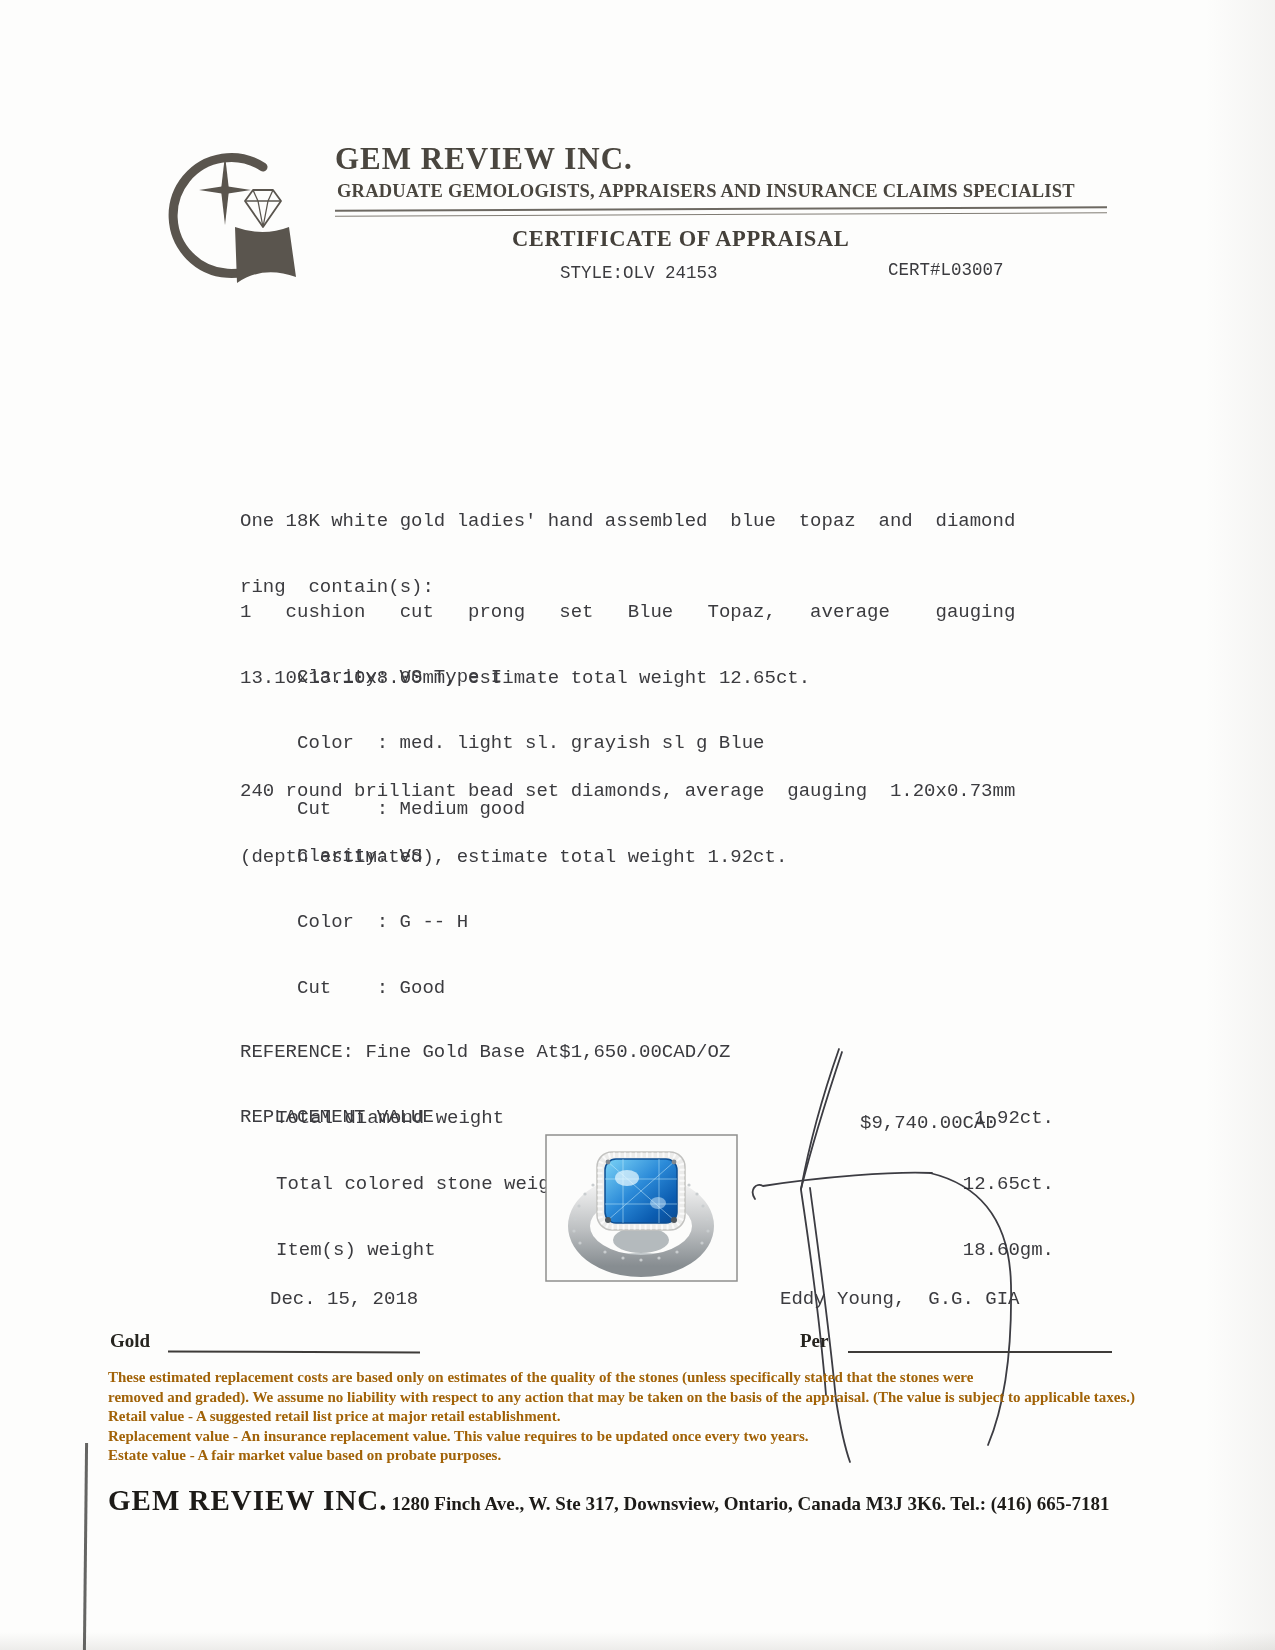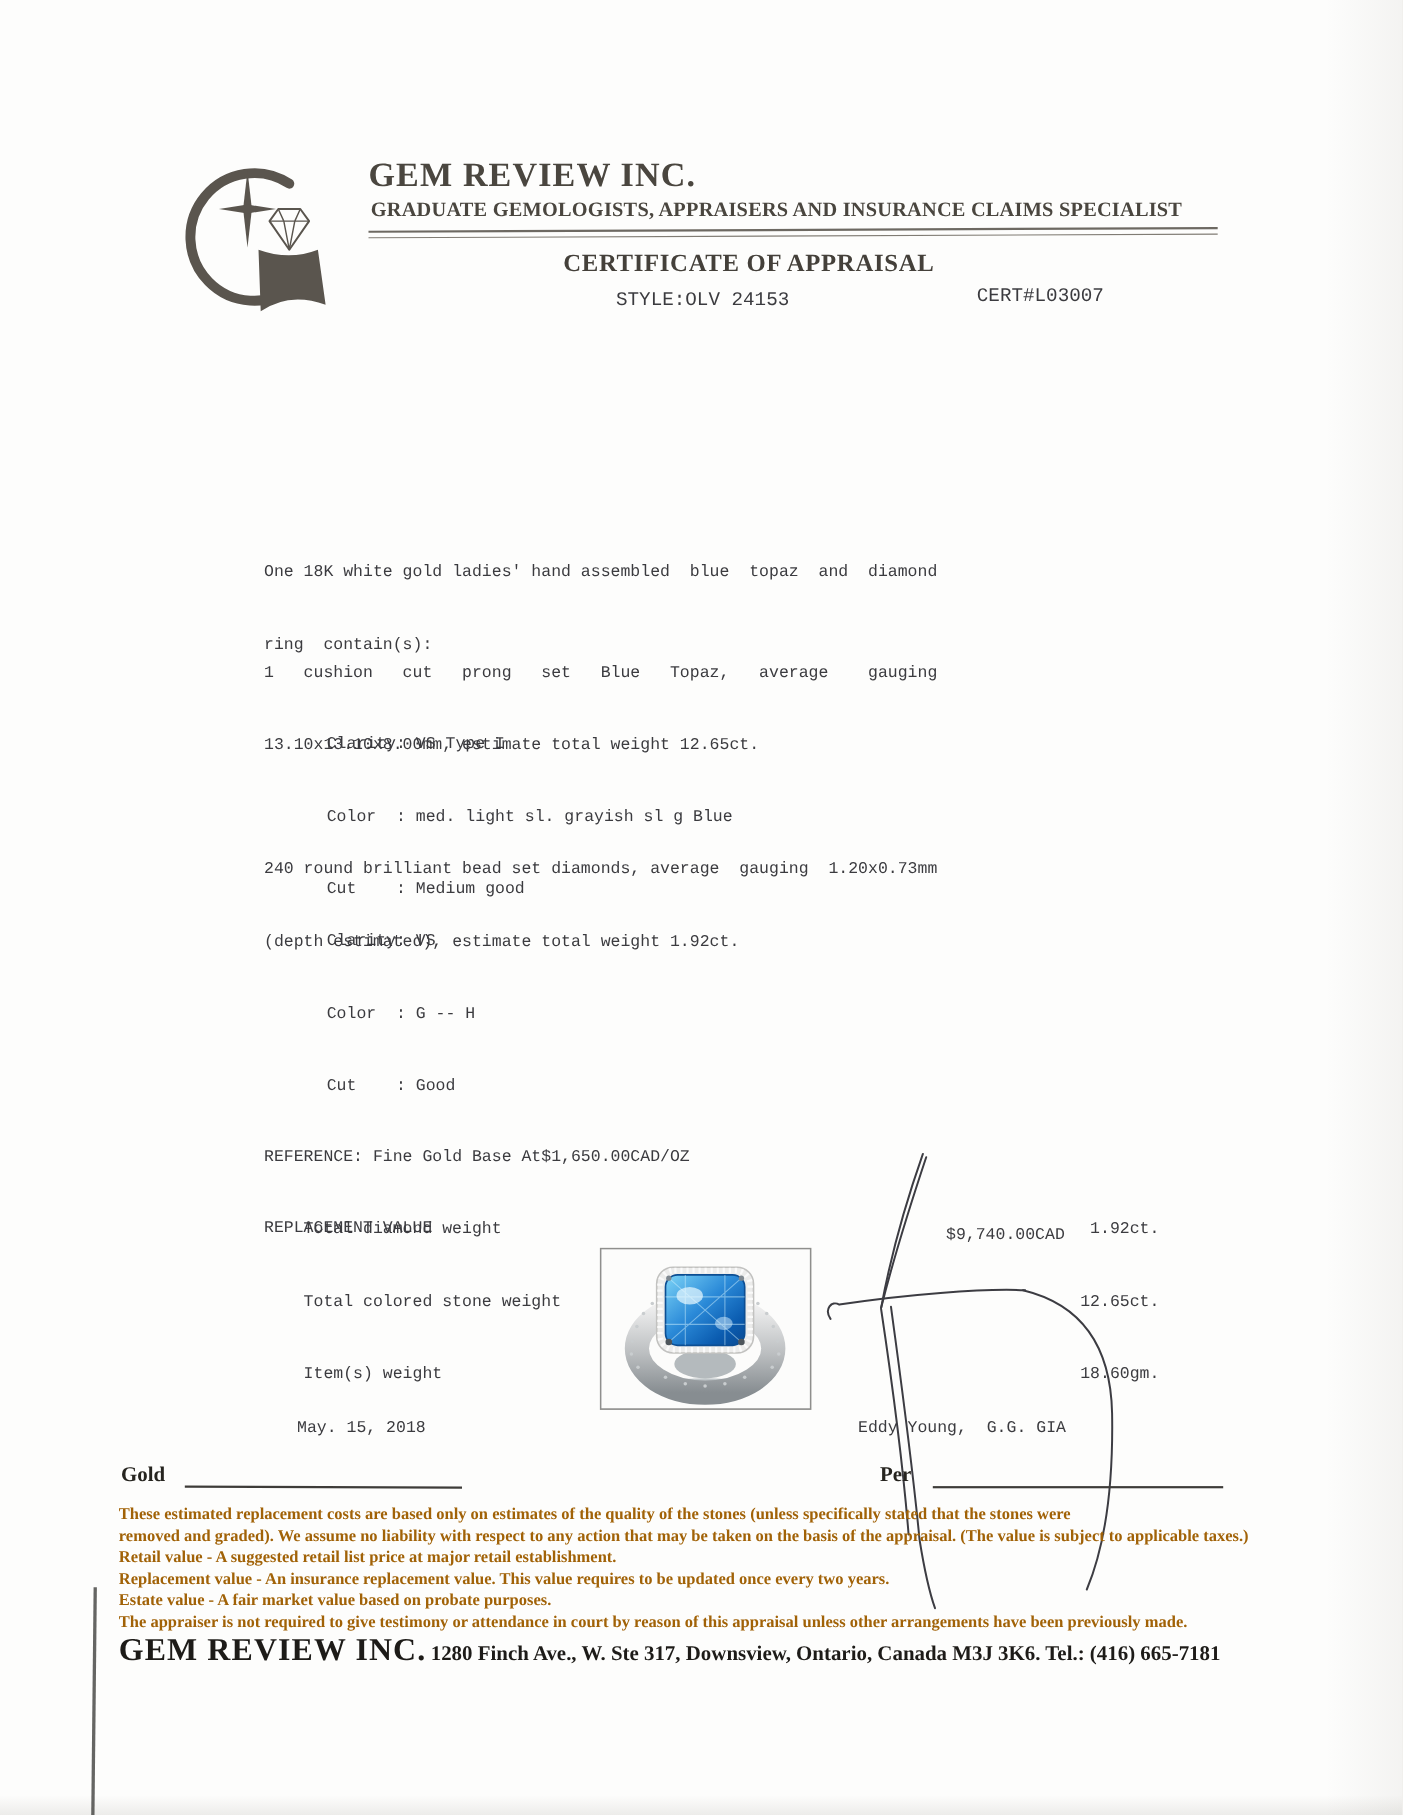--- a/index.html
+++ b/index.html
@@ -25,21 +25,21 @@
   .tagline{position:absolute;left:337px;top:181px;
     font-size:18.5px;font-weight:700;letter-spacing:.2px;color:#4a463f;white-space:nowrap;}
   .hdr-rule{position:absolute;left:335px;top:208px;width:772px;height:4px;
     border-top:2px solid #6d6962;border-bottom:1px solid #807c74;transform:rotate(-.25deg);}
   .cert-title{position:absolute;left:512px;top:226px;
     font-size:22.5px;font-weight:700;letter-spacing:.6px;color:#44403a;}
   .mono{font-family:"Liberation Mono","DejaVu Sans Mono",monospace;color:#3b3b3f;white-space:pre;}
   .style-no{position:absolute;left:560px;top:263px;font-size:17.5px;}
   .cert-no{position:absolute;left:888px;top:260px;font-size:17.5px;}
   
-  .body-block{position:absolute;font-size:15px;line-height:22px;}
+  .body-block{position:absolute;font-size:19px;line-height:22px;}
   .pos-intro{left:240px;top:466px;}
   .pos-stone1{left:240px;top:557px;}
   .pos-details1{left:297px;top:622px;}
   .pos-stone2{left:240px;top:736px;}
   .pos-details2{left:297px;top:801px;}
   .pos-reference{left:240px;top:997px;width:778px;}
   .ref-row{display:flex;width:778px;margin-left:36px;}
   .ref-val{margin-left:auto;text-align:right;}
   .pos-replacement-label{left:240px;top:1106px;}
   .pos-replacement-value{left:860px;top:1112px;width:158px;}
@@ -188,35 +188,34 @@
     <g fill="none" stroke="#2c2c33" stroke-width="1.8" stroke-linecap="round" opacity=".92">
       <path d="M139 19 C120 73 108 121 101 159"></path>
       <path d="M101 159 C113 111 128 64 142 22"></path>
       <path d="M101 160 C110 220 120 290 126 365"></path>
       <path d="M110 158 C118 218 128 288 136 370 C140 395 144 415 150 432"></path>
       <path d="M55 169 C49 160 56 152 63 156 C120 147 195 141 232 143"></path>
       <path d="M230 143 C292 158 310 205 311 255 C312 315 306 372 288 415"></path>
     </g>
   </svg>
 
-  <div class="mono body-block pos-date-value">May. 15, 2018</div>
+  <div class="mono body-block pos-date-value">Dec. 15, 2018</div>
   <div class="mono body-block pos-appraiser">Eddy Young,  G.G. GIA</div>
 
   <div class="sig-label pos-date-label">Gold</div>
   <div class="sig-line pos-date-line"></div>
   <div class="sig-label pos-per-label">Per</div>
   <div class="sig-line pos-per-line"></div>
 
   <div class="disclaimer">
     <div>These estimated replacement costs are based only on estimates of the  quality of the stones (unless specifically stated that the stones were</div>
     <div>removed and graded). We assume no liability with respect to any action that may be taken on the basis of the appraisal. (The value is subject to applicable taxes.)</div>
     <div>Retail value - A suggested retail list price at major retail establishment.</div>
     <div>Replacement value - An insurance replacement value. This value requires to be updated once every two years.</div>
     <div>Estate value - A fair market value based on probate purposes.</div>
-    <div>The appraiser is not required to give testimony or attendance in court by reason of this appraisal unless other arrangements have been previously made.</div>
   </div>
 
   <div class="footer">
     <span class="footer-company">GEM REVIEW INC.</span>
     <span class="footer-address">1280 Finch Ave., W. Ste 317, Downsview, Ontario, Canada M3J 3K6.  Tel.: (416) 665-7181</span>
   </div>
 
 </div>
 
 </body></html>

